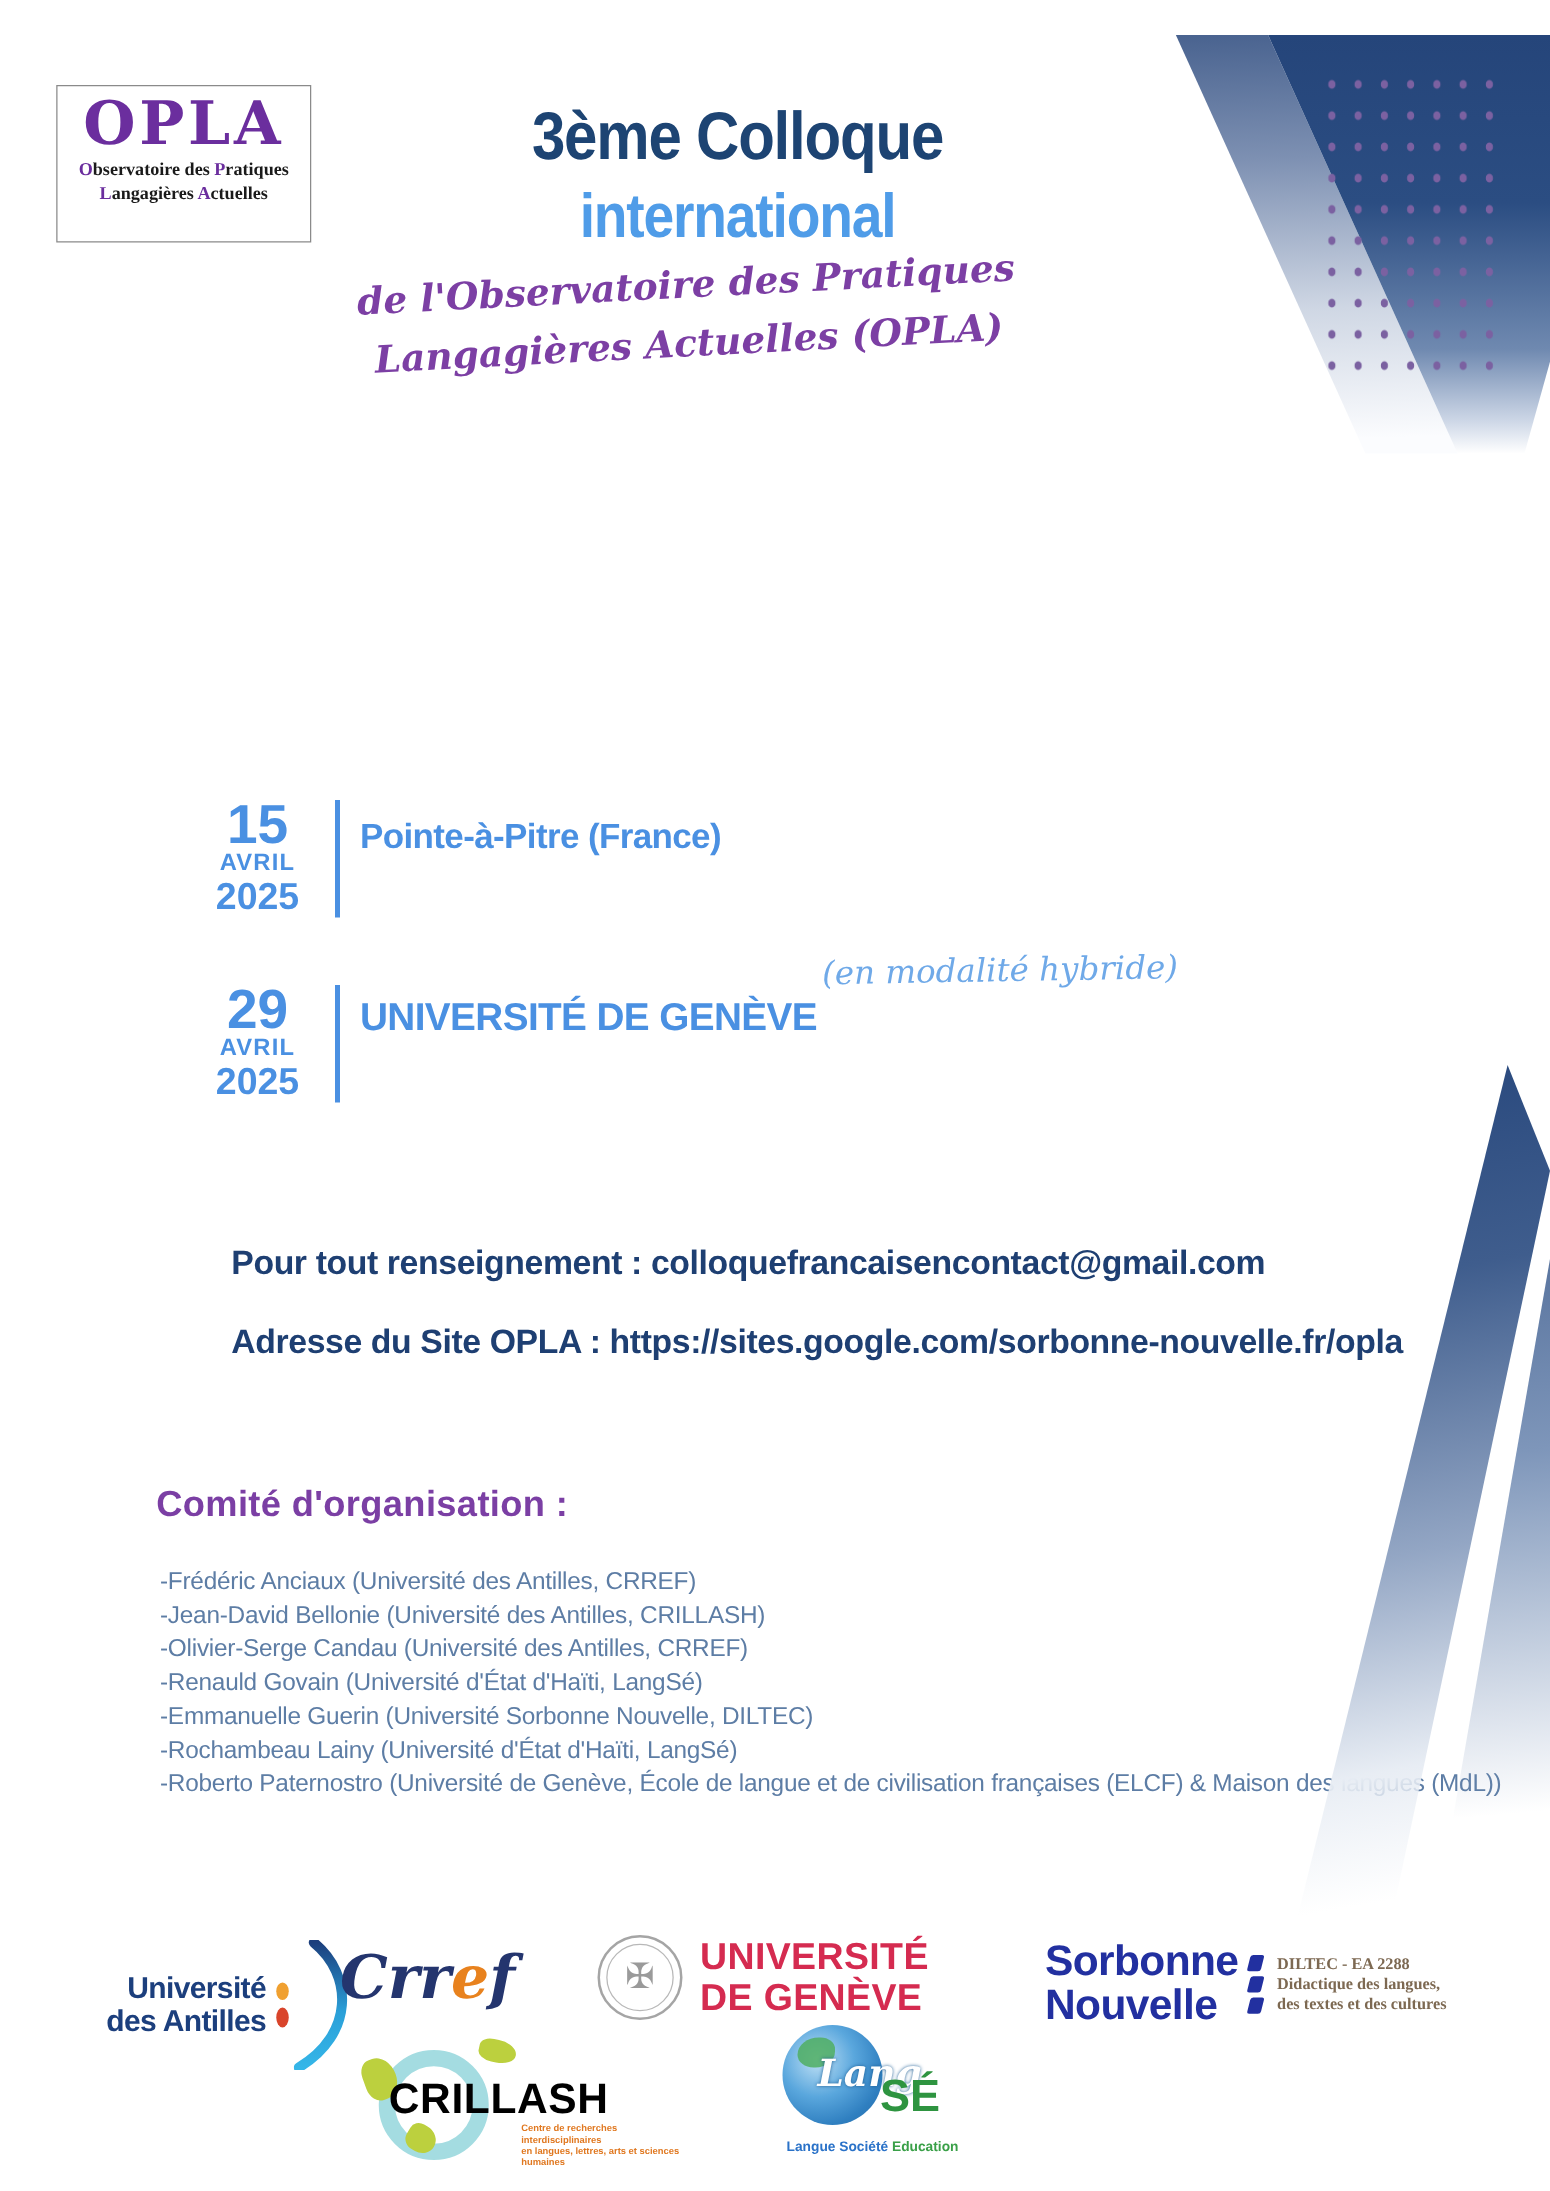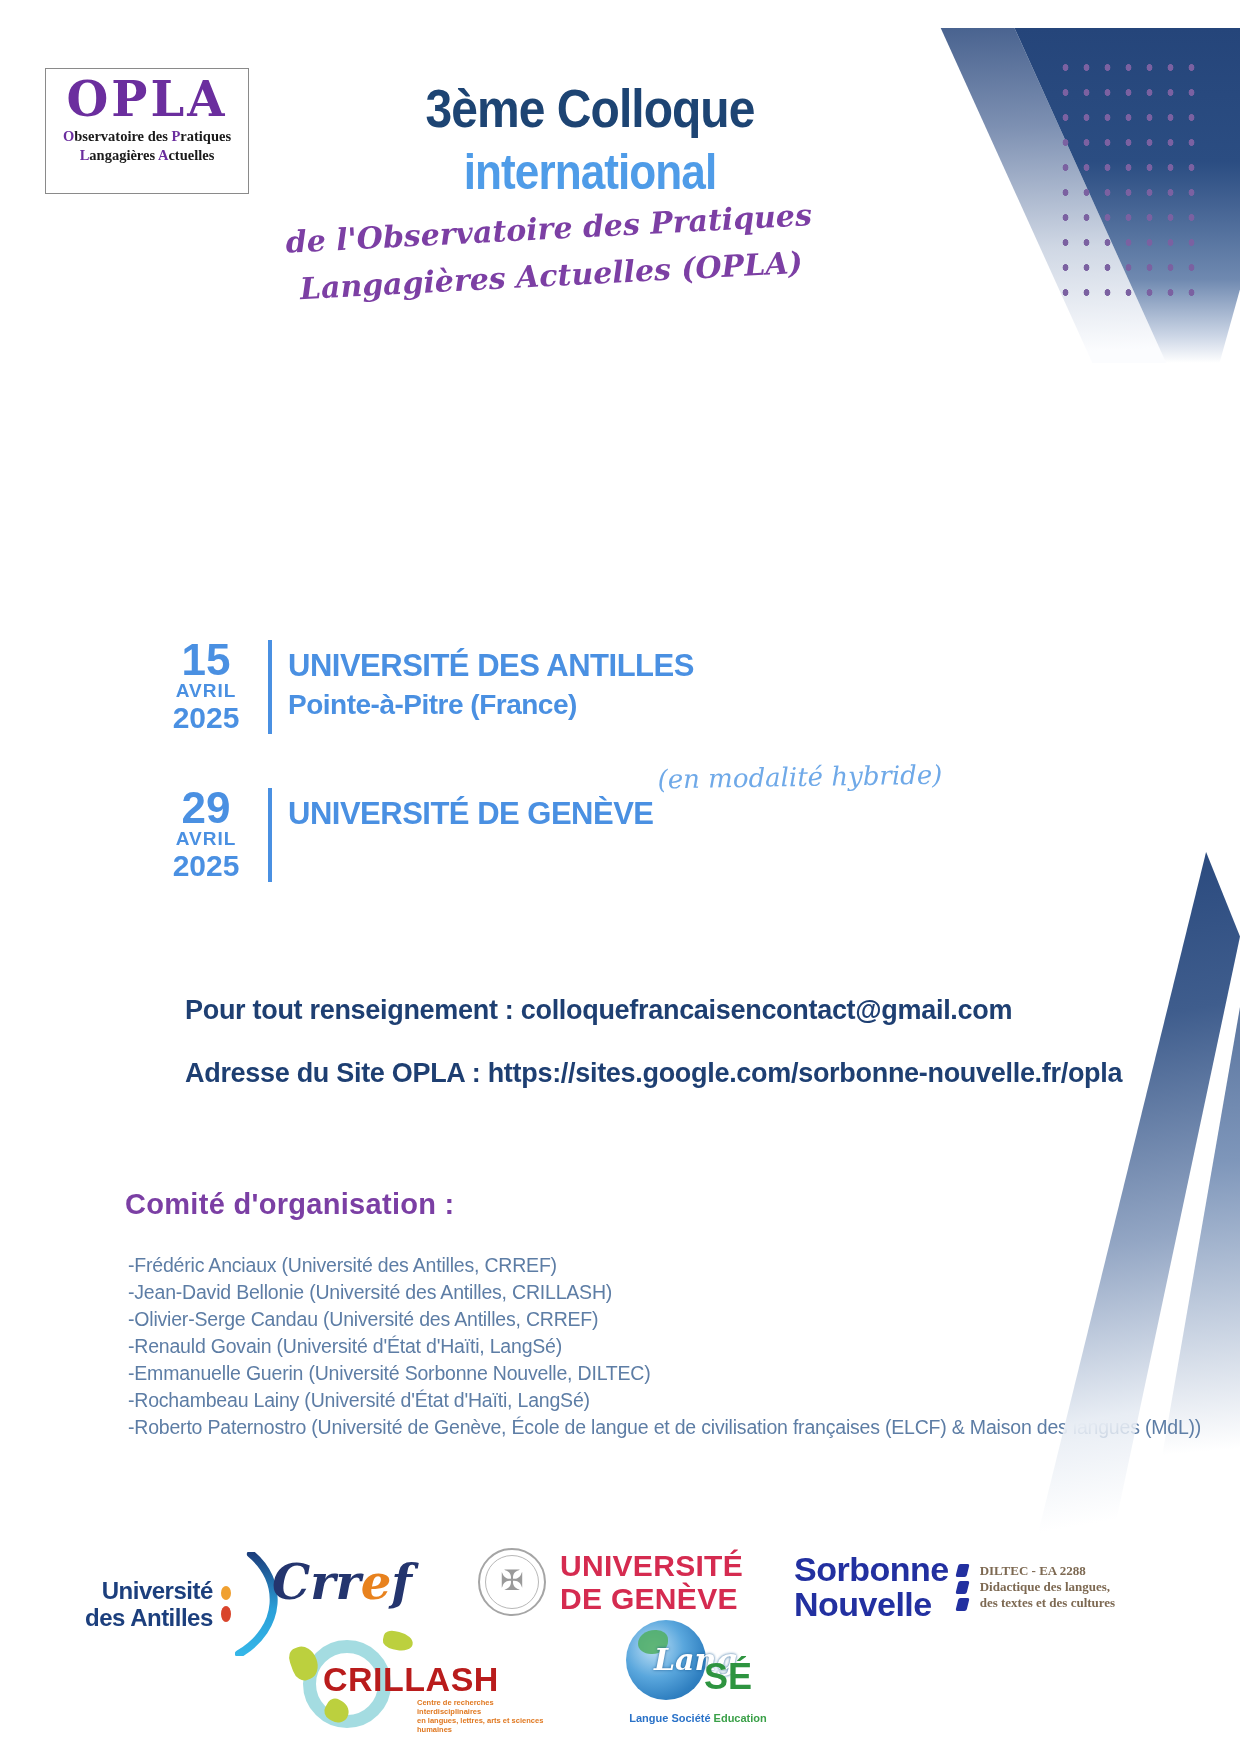--- a/index.html
+++ b/index.html
@@ -64,33 +64,33 @@
   .ua-dot2{width:10px;height:16px;border-radius:50%;background:#d9442b;}
   .logo-crref{position:absolute;left:272px;top:1552px;font-family:"DejaVu Serif",serif;
     font-style:italic;font-weight:700;font-size:48px;line-height:60px;}
   .logo-crref .n{color:#24356e;} .logo-crref .o{color:#e8821e;}
   .logo-unige{position:absolute;left:478px;top:1548px;display:flex;align-items:center;gap:14px;}
   .seal{width:64px;height:64px;border-radius:50%;border:2px solid #a5a5a5;position:relative;}
   .seal::before{content:"";position:absolute;inset:5px;border-radius:50%;border:1px solid #b8b8b8;}
   .seal::after{content:"✠";position:absolute;left:0;right:0;top:14px;text-align:center;
     font-size:28px;color:#9a9a9a;}
   .unige-text{color:#d52b50;font-weight:700;font-size:30px;line-height:33px;letter-spacing:0.3px;}
-  .logo-sn{position:absolute;left:794px;top:1552px;display:flex;align-items:center;}
+  .logo-sn{position:absolute;left:836px;top:1552px;display:flex;align-items:center;}
   .sn-name{color:#2230a0;font-weight:700;font-size:34px;line-height:35px;letter-spacing:-0.5px;}
   .sn-marks{display:flex;flex-direction:column;gap:4px;margin:0 12px 0 8px;}
   .sn-mark{width:11px;height:13px;background:#2230a0;transform:skewX(-14deg);border-radius:2px;}
   .sn-diltec{font-family:"Liberation Serif",serif;font-weight:700;font-size:13px;line-height:16px;color:#7d6952;}
   .logo-crillash{position:absolute;left:295px;top:1638px;width:240px;height:105px;}
   .cr-ring{position:absolute;left:8px;top:2px;width:62px;height:62px;border-radius:50%;
     border:13px solid rgba(90,192,200,0.55);}
   .cr-blob{position:absolute;background:#bcd03e;border-radius:40% 60% 55% 45%;}
   .cr-b1{left:-4px;top:8px;width:26px;height:34px;transform:rotate(-20deg);}
   .cr-b2{left:88px;top:-6px;width:30px;height:18px;transform:rotate(12deg);}
   .cr-b3{left:30px;top:62px;width:24px;height:22px;transform:rotate(30deg);}
-  .cr-name{position:absolute;left:28px;top:22px;font-size:34px;font-weight:700;color:#b91c1c;letter-spacing:0.5px;}
+  .cr-name{position:absolute;left:16px;top:22px;font-size:34px;font-weight:700;color:#000000;letter-spacing:0.5px;}
   .cr-sub{position:absolute;left:122px;top:60px;width:130px;font-size:7.5px;line-height:9px;color:#e07820;font-weight:700;}
   .logo-langse{position:absolute;left:618px;top:1620px;width:160px;height:120px;}
   .globe{position:absolute;left:8px;top:0;width:80px;height:80px;border-radius:50%;
     background:radial-gradient(circle at 35% 35%,#bfe0f5 0%,#5aa7dd 40%,#2f7fc0 72%,#256aa8 100%);}
   .globe::after{content:"";position:absolute;left:12px;top:10px;width:30px;height:24px;
     background:#4fae62;border-radius:60% 40% 55% 45%;opacity:0.85;}
   .ls-lang{position:absolute;left:36px;top:22px;font-family:"DejaVu Serif",serif;font-style:italic;
     font-weight:700;font-size:30px;color:#ffffff;text-shadow:0 0 3px #1d5d94;}
   .ls-se{position:absolute;left:86px;top:36px;font-size:36px;font-weight:700;color:#2e9440;}
   .ls-cap{position:absolute;left:0;top:92px;width:160px;text-align:center;font-size:11px;font-weight:700;}
@@ -130,21 +130,20 @@
 
 
   <div class="event" style="left:160px;top:640px;">
     <div class="event-date">
       <div class="event-day">15</div>
       <div class="event-month">AVRIL</div>
       <div class="event-year">2025</div>
     </div>
     <div class="event-bar"></div>
     <div class="event-text">
-      <div class="event-venue">UNIVERSITÉ DES ANTILLES</div>
       <div class="event-loc">Pointe-à-Pitre (France)</div>
     </div>
   </div>
 
   <div class="hybrid">(en modalité hybride)</div>
 
   <div class="event" style="left:160px;top:788px;">
     <div class="event-date">
       <div class="event-day">29</div>
       <div class="event-month">AVRIL</div>

